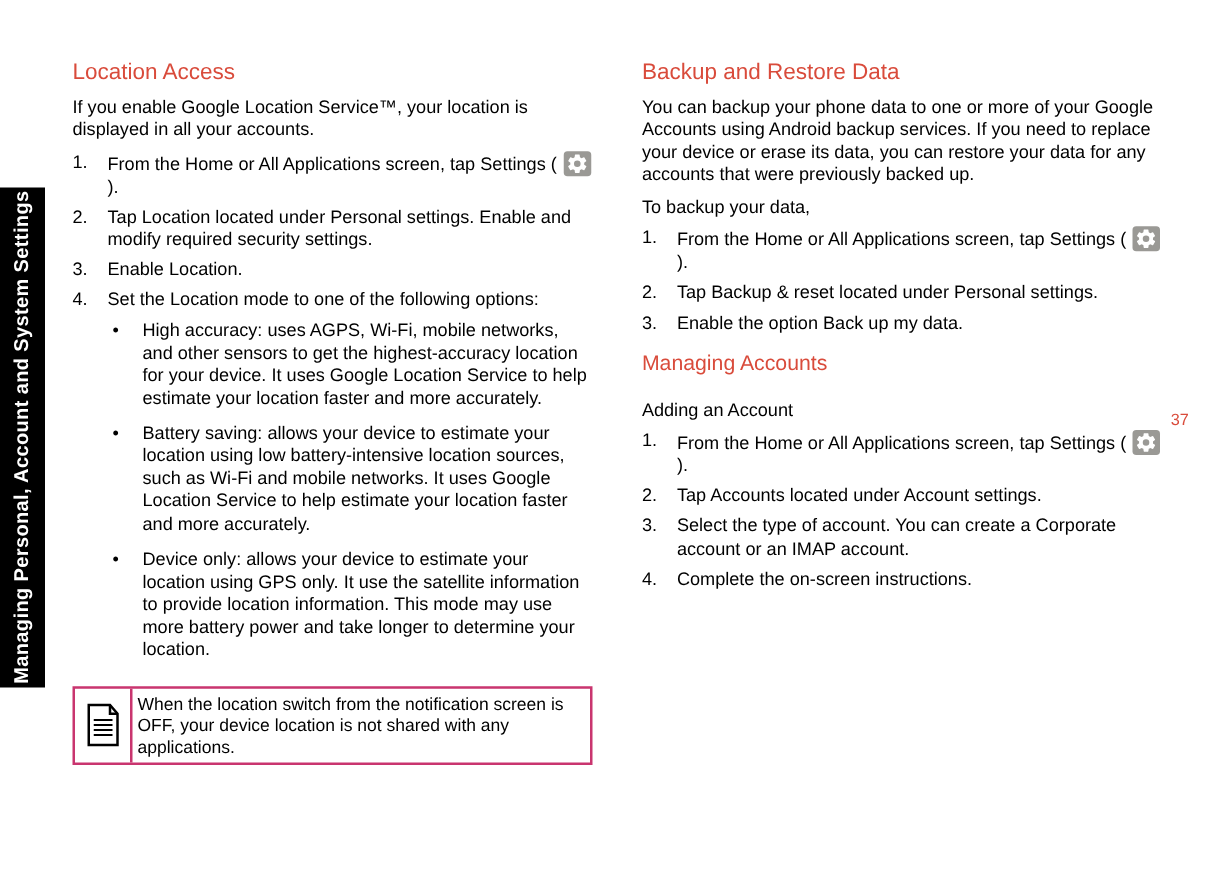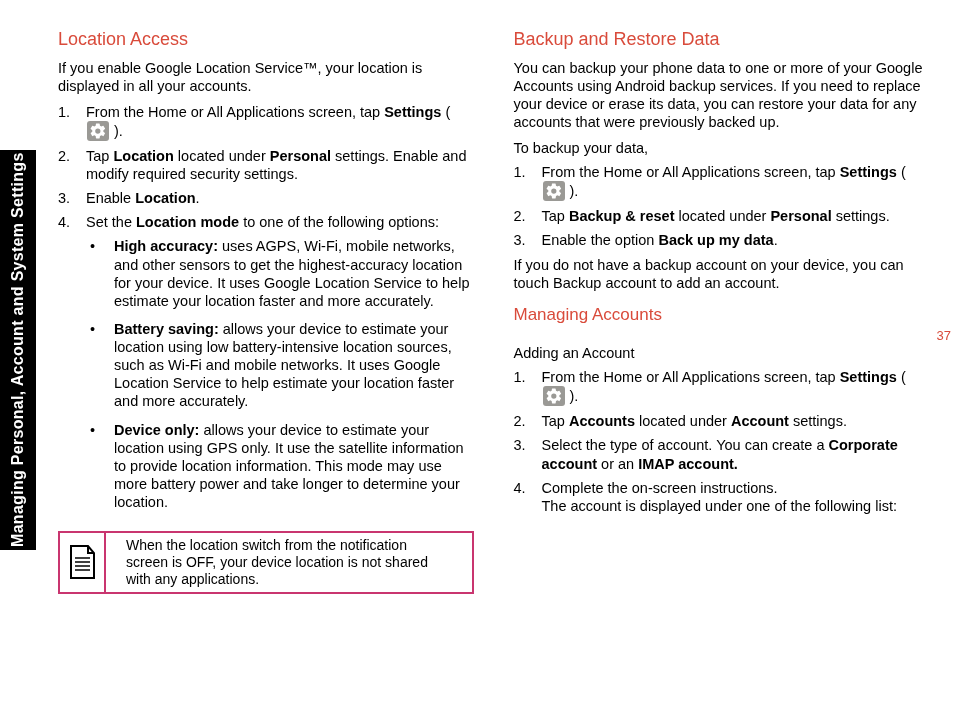--- a/index.html
+++ b/index.html
@@ -52,20 +52,21 @@
     font-size: 14.5px;
     line-height: 1.25;
   }
   .heading {
     color: #d94b3b;
     font-weight: normal;
     font-size: 18px;
     margin-bottom: 8px;
     font-family: "Arial Narrow", Arial, sans-serif;
     letter-spacing: 0px;
+    margin-top: 18px;
   }
   .heading-small {
     color: #d94b3b;
     font-size: 17px;
     margin-top: 12px;
     margin-bottom: 19px;
     font-family: "Arial Narrow", Arial, sans-serif;
   }
   .para { margin-bottom: 8px; }
   .subhead { font-weight: normal; margin-bottom: 6px; margin-top:4px;}
@@ -108,26 +109,26 @@
     margin-top: 10px;
   }
   .note-icon {
     width: 46px;
     border-right: 2px solid #c9356f;
     display:flex; align-items:center; justify-content:center;
     padding:4px 0;
   }
   .note-text {
     flex:1;
-    padding: 4px 20px;
+    padding: 4px 4px;
     font-size: 14px;
     line-height:1.2;
   }
   .indent-block { padding-left: 28px; }
-  b { font-weight: bold; }
+  b { font-weight: normal; }
 </style>
 </head>
 <body>
 
 <div class="side-tab">Managing Personal, Account and System Settings</div>
 <div class="page-number">37</div>
 
 <div class="columns">
 
   <div class="col">
@@ -213,21 +214,20 @@
         </span>
       </li>
       <li>
         <span class="num">3.</span>
         <span class="body">
           <span>Enable the option </span><b>Back up my data</b><span>.</span>
         </span>
       </li>
     </ol>
 
-    <div class="para">If you do not have a backup account on your device, you can touch Backup account to add an account.</div>
 
     <div class="heading-small">Managing Accounts</div>
 
     <div class="subhead">Adding an Account</div>
 
     <ol class="steps">
       <li>
         <span class="num">1.</span>
         <span class="body">
           <span>From the Home or All Applications screen, tap </span><b>Settings</b><span> ( </span><span class="settings-icon"><svg width="18" height="18" viewBox="0 0 24 24">
@@ -244,19 +244,18 @@
       <li>
         <span class="num">3.</span>
         <span class="body">
           <span>Select the type of account. You can create a </span><b>Corporate account</b><span> or an </span><b>IMAP account.</b>
         </span>
       </li>
       <li>
         <span class="num">4.</span>
         <span class="body">
           <span>Complete the on-screen instructions.</span><br>
-          <span>The account is displayed under one of the following list:</span>
         </span>
       </li>
     </ol>
   </div>
 
 </div>
 
 </body></html>

